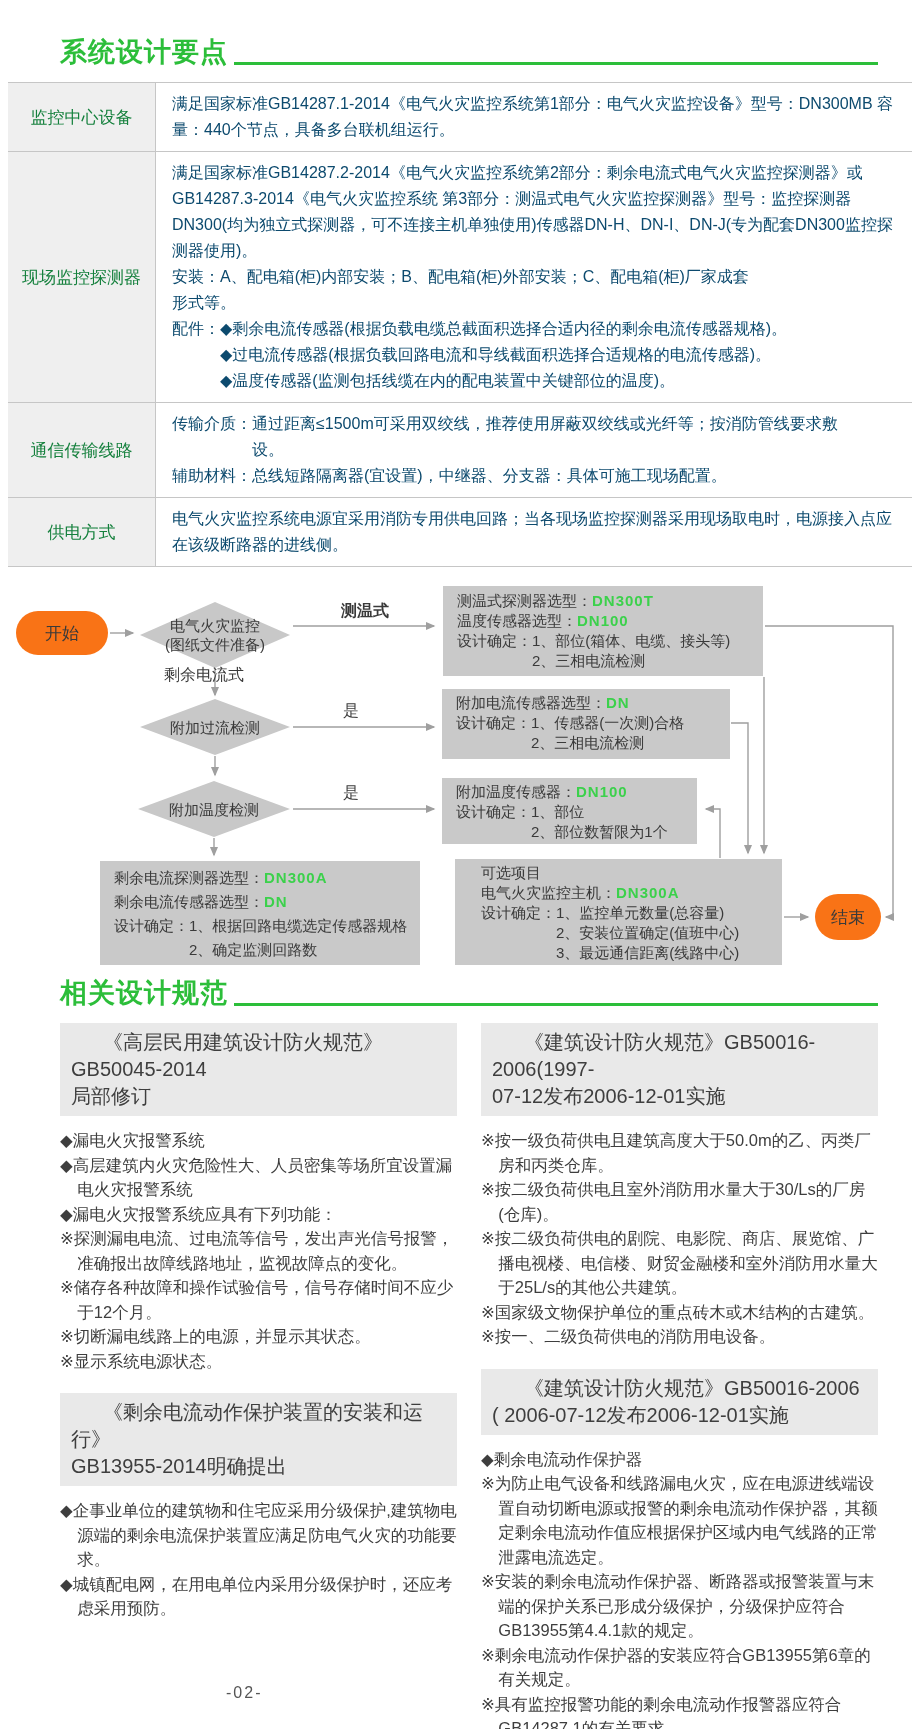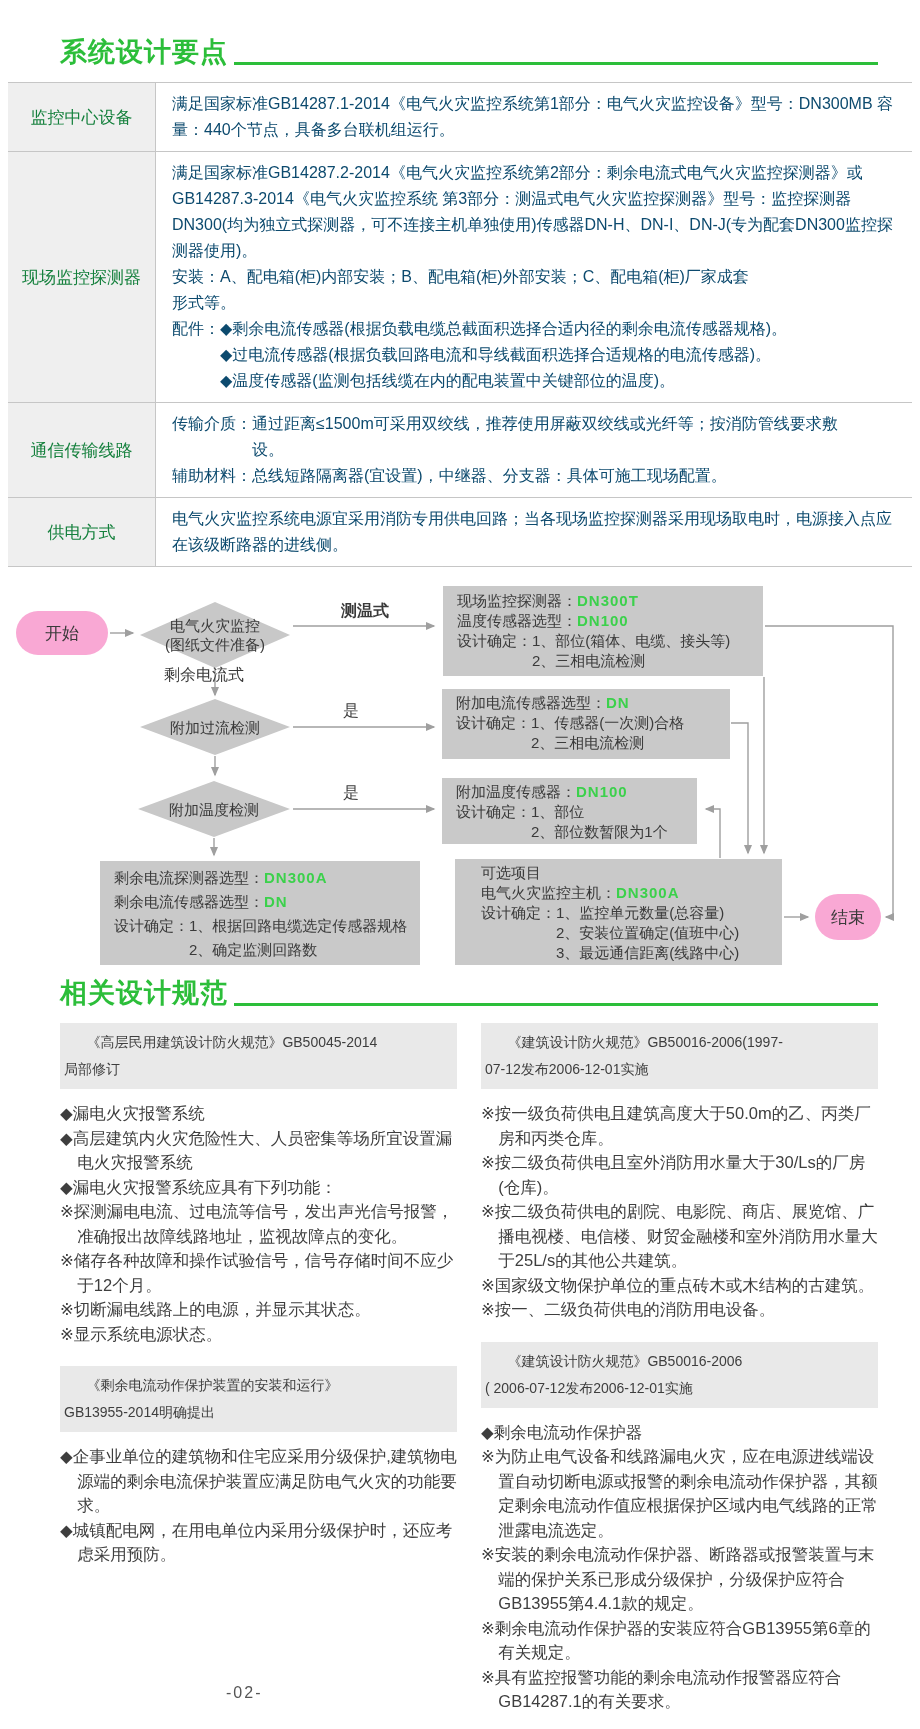--- a/index.html
+++ b/index.html
@@ -31,21 +31,21 @@
   .trow{display:flex;border-bottom:1px solid var(--border);}
   .tlabel{width:148px;background:#efefef;display:flex;align-items:center;justify-content:center;
           font-size:17px;color:#15803d;border-right:1px solid var(--border);text-align:center;padding:4px;}
   .tcontent{flex:1;padding:8px 10px 8px 16px;font-size:16px;line-height:26px;color:#0c4a6e;}
   .ln{white-space:normal;}
   .ind3{padding-left:48px;}
   .ind5{padding-left:80px;}
   
   .flow{position:relative;height:404px;margin-top:4px;font-size:15px;color:#3a3a3a;}
   .flow svg{position:absolute;inset:0;pointer-events:none;}
-  .pill{position:absolute;background:#f9a8d4;border-radius:24px;display:flex;align-items:center;justify-content:center;font-size:17px;}
+  .pill{position:absolute;background:#f97316;border-radius:24px;display:flex;align-items:center;justify-content:center;font-size:17px;}
   .pill.start{left:16px;top:40px;width:92px;height:44px;}
   .pill.end{left:815px;top:323px;width:66px;height:46px;}
   .dtext{position:absolute;text-align:center;line-height:19px;}
   .d1t{left:140px;top:45px;width:150px;}
   .d2t{left:140px;top:147px;width:150px;}
   .d3t{left:138px;top:229px;width:152px;}
   .elbl{position:absolute;font-size:16px;}
   .lb-cewen{left:322px;top:30px;width:86px;text-align:center;font-weight:bold;}
   .lb-shengyu{left:164px;top:94px;width:110px;}
   .lb-yes1{left:336px;top:130px;width:30px;text-align:center;}
@@ -56,21 +56,21 @@
   .ind{padding-left:75px;}
   .b1{left:443px;top:15px;width:320px;height:90px;padding:5px 8px 0 14px;}
   .b2{left:442px;top:118px;width:288px;height:70px;padding:4px 8px 0 14px;}
   .b3{left:442px;top:207px;width:255px;height:66px;padding:4px 8px 0 14px;}
   .b4{left:100px;top:290px;width:320px;height:104px;padding:5px 8px 0 14px;}
   .b4 .fl{line-height:24px;}
   .b5{left:455px;top:288px;width:327px;height:106px;padding:4px 8px 0 26px;}
   
   .cols{display:flex;gap:24px;margin:10px 42px 0 60px;}
   .col{flex:1;min-width:0;}
-  .hdr{background:var(--hdrgray);padding:6px 4px;font-size:14px;line-height:27px;color:#3e3e3e;}
+  .hdr{background:var(--hdrgray);padding:6px 11px;font-size:20px;line-height:27px;color:#3e3e3e;}
   .hdr .l1{text-indent:1.6em;}
   .lst{margin:12px 0 20px;font-size:16.5px;line-height:24.5px;color:#3e3e3e;}
   .lst .li{padding-left:1.05em;text-indent:-1.05em;}
   .footer{position:absolute;left:226px;top:1684px;font-size:16px;color:#555;letter-spacing:2px;}
 </style>
 </head>
 <body>
 
 <div class="sec-title">
   <span class="t">系统设计要点</span>
@@ -146,21 +146,21 @@
   </div>
   <div class="dtext d2t">附加过流检测</div>
   <div class="dtext d3t">附加温度检测</div>
 
   <div class="elbl lb-cewen">测温式</div>
   <div class="elbl lb-shengyu">剩余电流式</div>
   <div class="elbl lb-yes1">是</div>
   <div class="elbl lb-yes2">是</div>
 
   <div class="fbox b1">
-    <div class="fl"><span>现场监控探测器：</span><span class="grn">DN300T</span></div>
+    <div class="fl"><span>测温式探测器选型：</span><span class="grn">DN300T</span></div>
     <div class="fl"><span>温度传感器选型：</span><span class="grn">DN100</span></div>
     <div class="fl">设计确定：1、部位(箱体、电缆、接头等)</div>
     <div class="fl ind">2、三相电流检测</div>
   </div>
 
   <div class="fbox b2">
     <div class="fl"><span>附加电流传感器选型：</span><span class="grn">DN</span></div>
     <div class="fl">设计确定：1、传感器(一次测)合格</div>
     <div class="fl ind">2、三相电流检测</div>
   </div>

